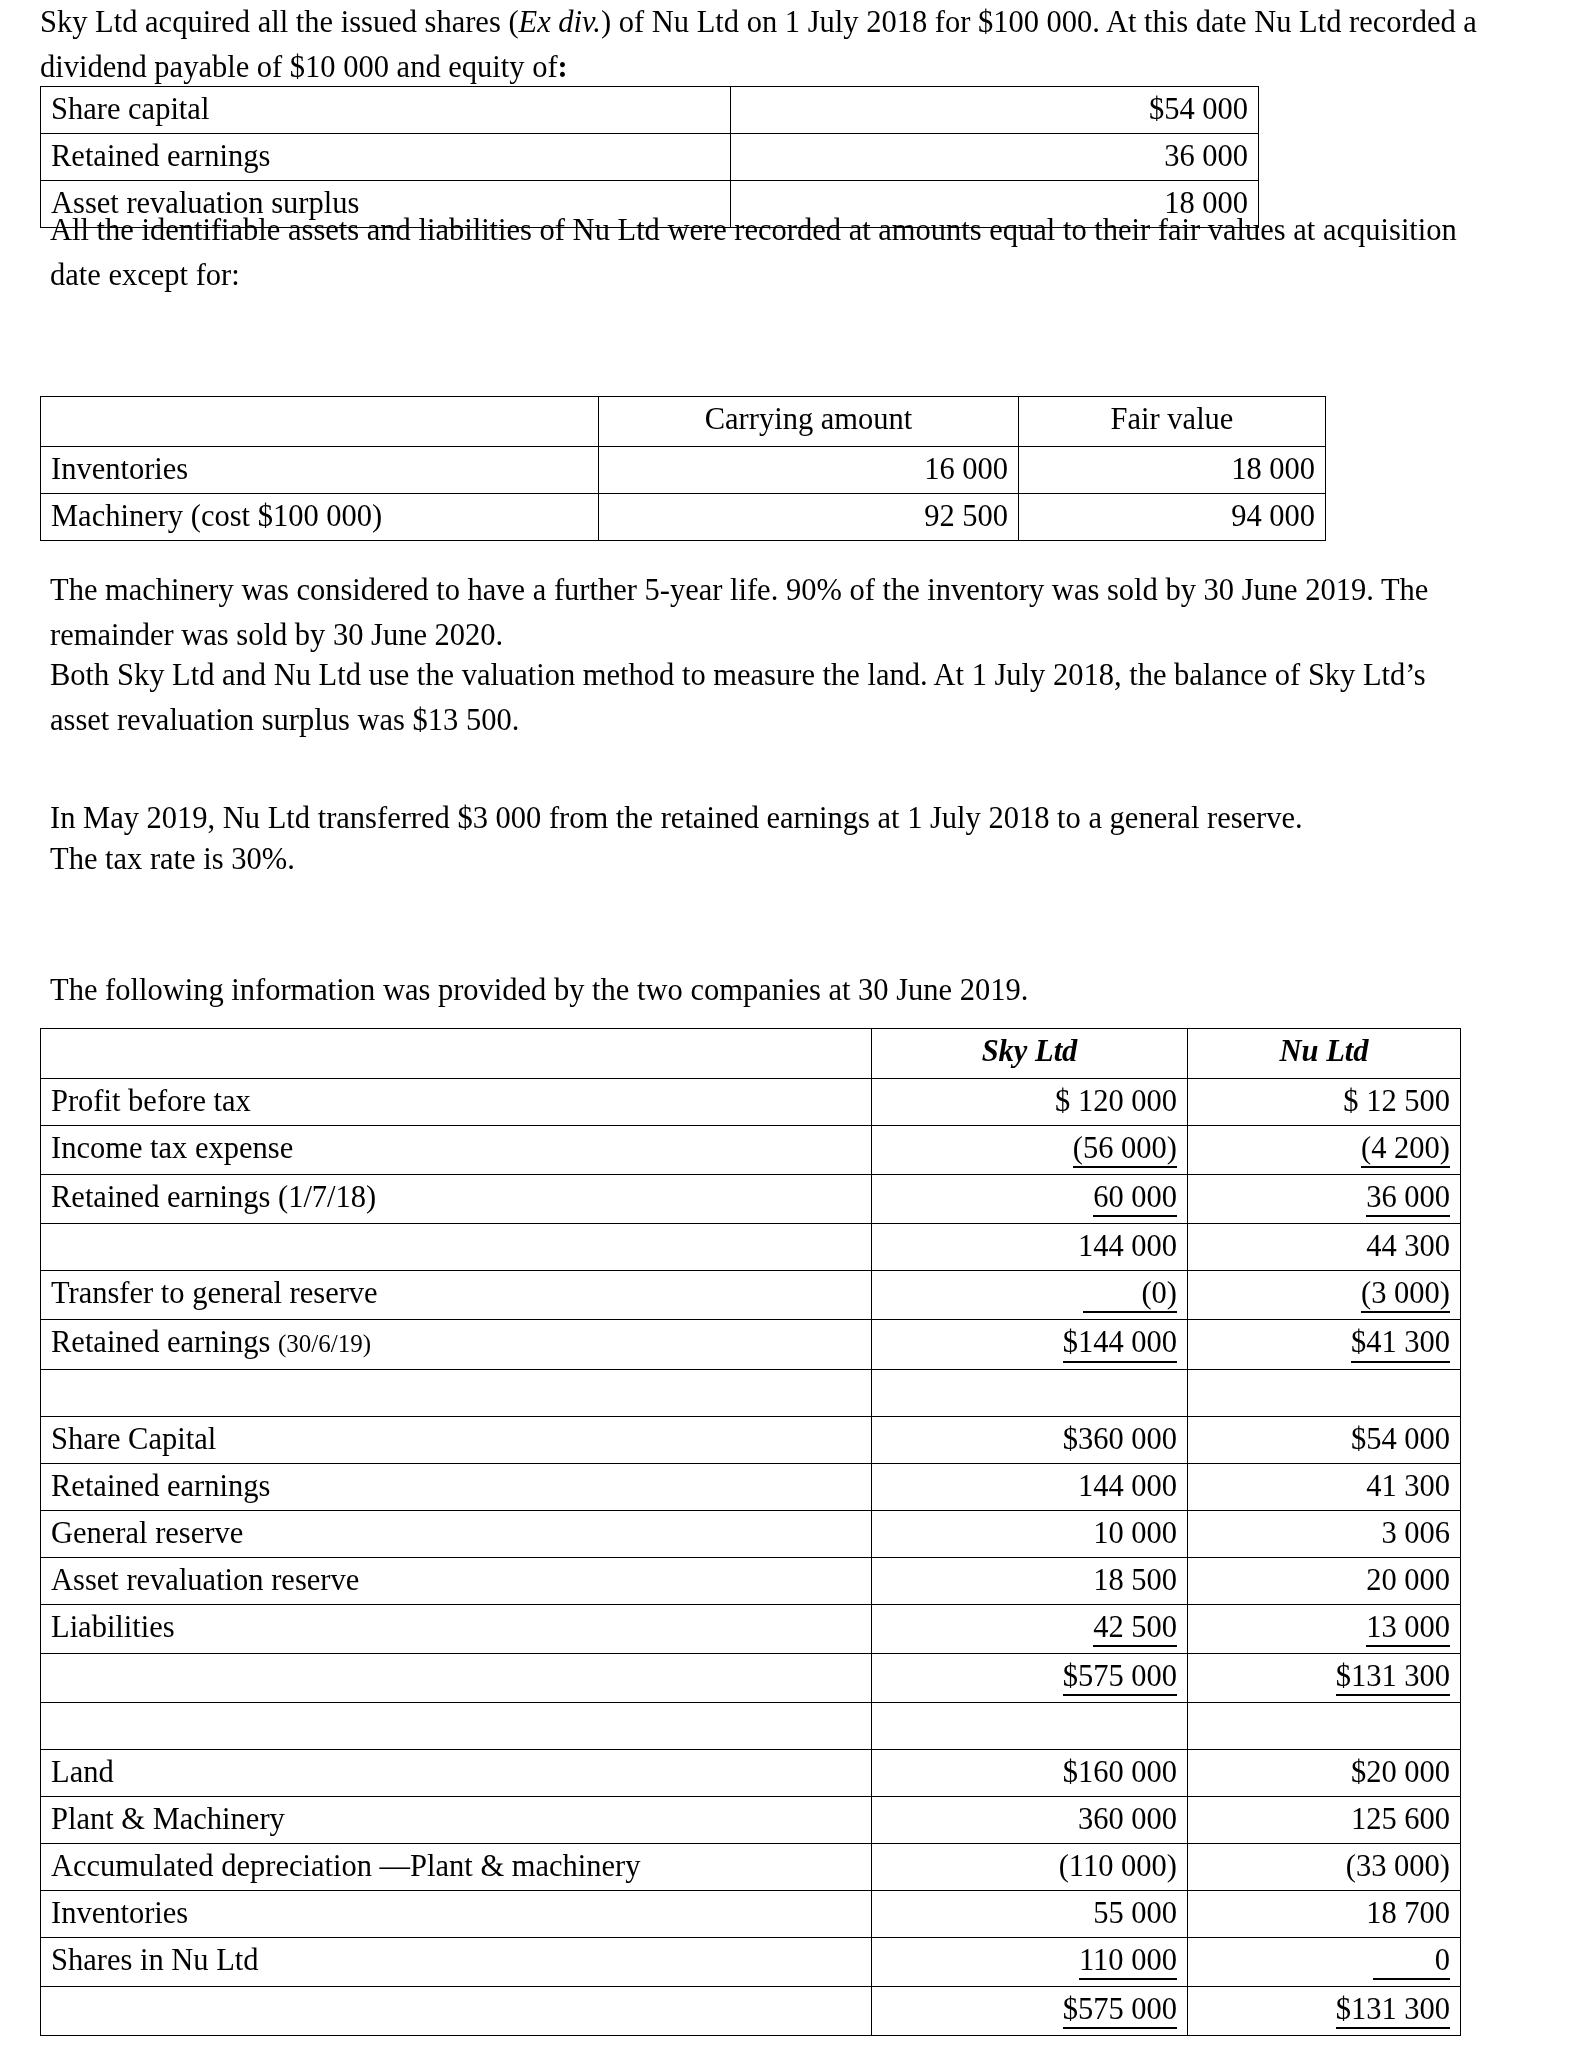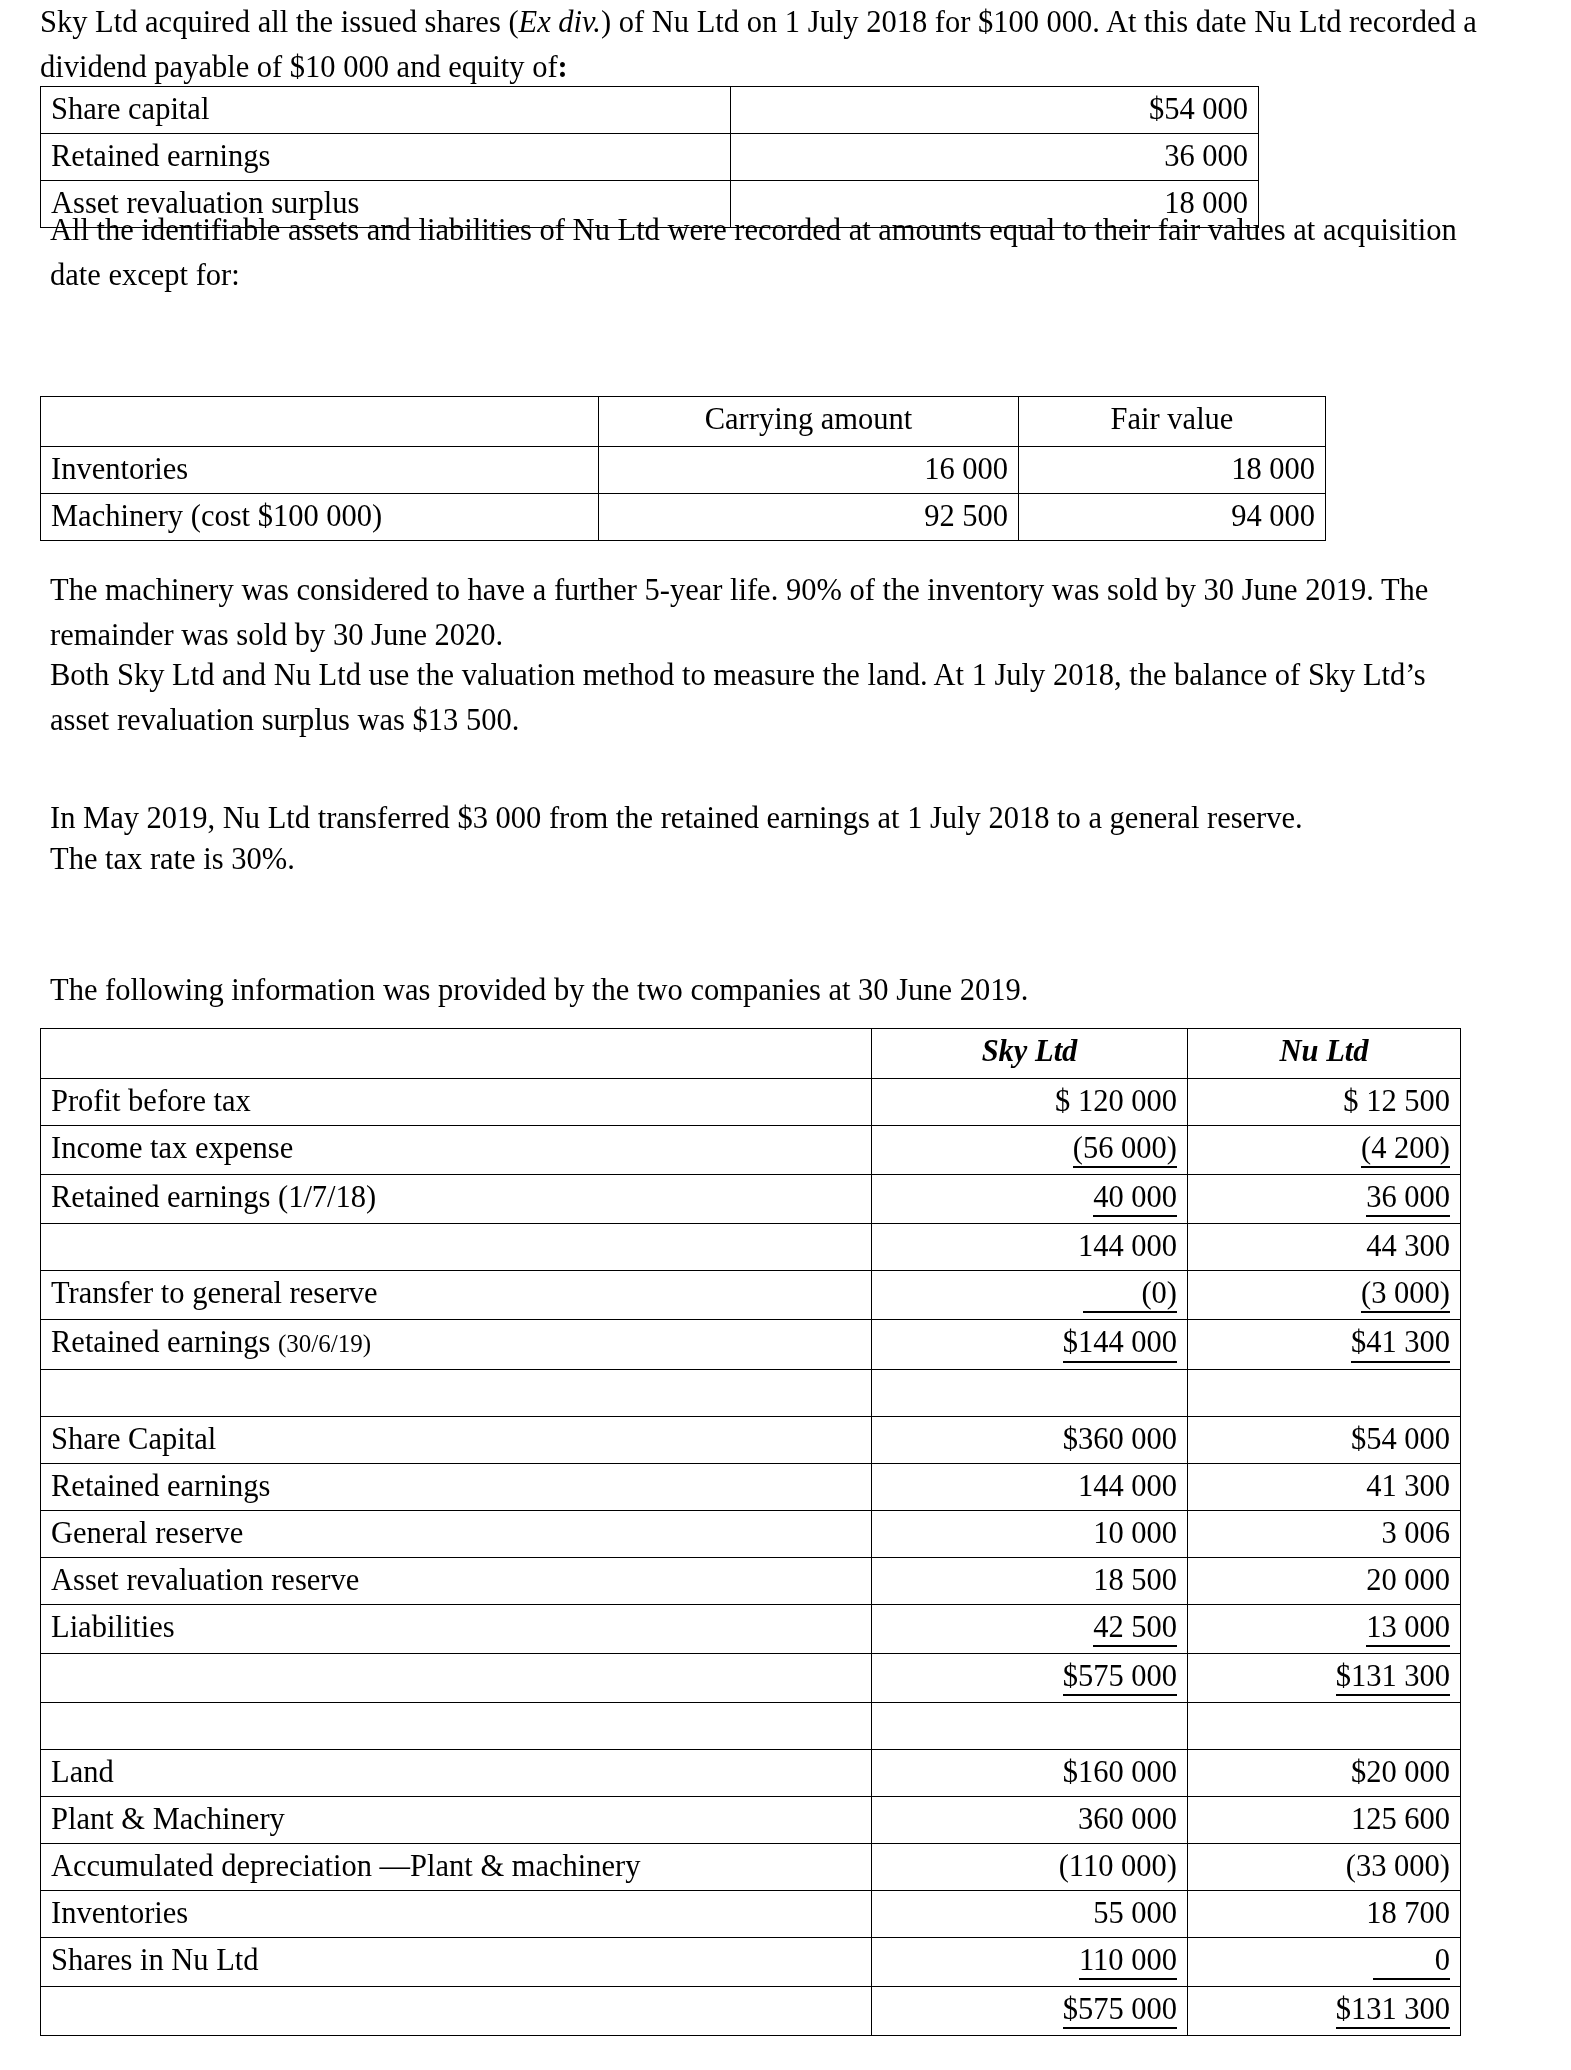--- a/index.html
+++ b/index.html
@@ -169,21 +169,21 @@
 
       <tr class="r">
         <td class="lbl">Income tax expense</td>
         <td class="num"><span class="u2">(56 000)</span></td>
         <td class="num"><span class="u2">(4 200)</span></td>
       </tr>
 
 
       <tr class="r">
         <td class="lbl">Retained earnings (1/7/18)</td>
-        <td class="num"><span class="u2">40 000</span></td>
+        <td class="num"><span class="u2">60 000</span></td>
         <td class="num"><span class="u2">36 000</span></td>
       </tr>
 
       <tr class="r">
         <td class="lbl"></td>
         <td class="num"><span>144 000</span></td>
         <td class="num"><span>44 300</span></td>
       </tr>
 
       <tr class="r">

